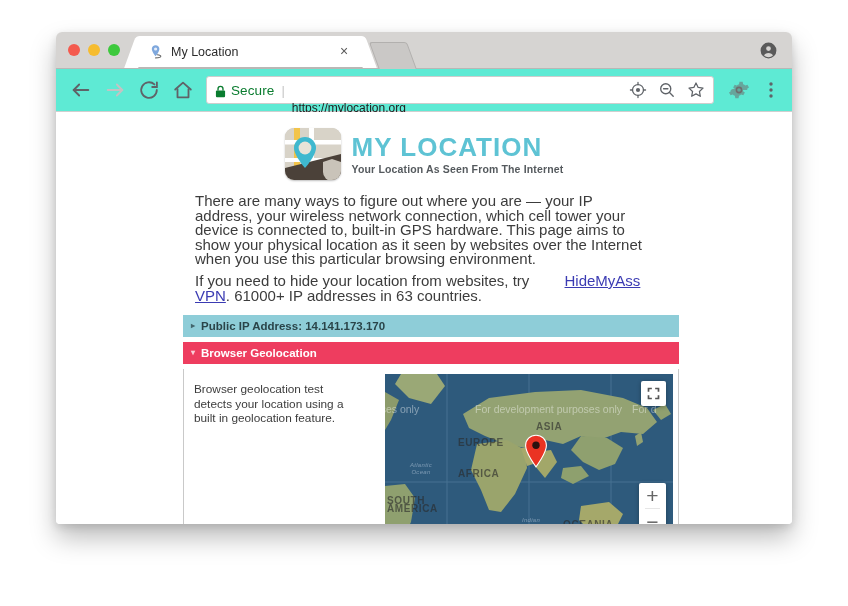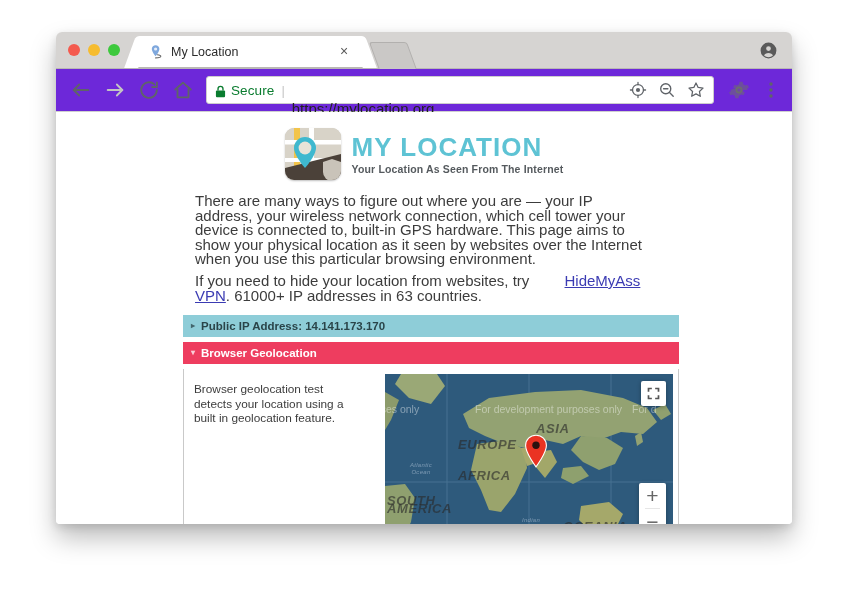--- a/index.html
+++ b/index.html
@@ -55,36 +55,36 @@
     position:absolute;left:318px;top:10px;width:36px;height:26px;
     background:#cac8c6;border:1px solid #b2b0ae;border-radius:3px 3px 0 0;
     transform:skewX(20deg);
   }
   .profile{
     position:absolute;right:14px;top:9px;width:19px;height:19px;color:#5a5a5a;
   }
 
   
   .toolbar{
-    position:relative;height:42px;background:#6d28d9;border-bottom:1px solid #cfcfcf;
+    position:relative;height:42px;background:#5eead4;border-bottom:1px solid #cfcfcf;
     display:flex;align-items:center;
   }
   .navbtn{width:22px;height:22px;margin-left:12px;color:#5f6368;flex:0 0 auto;}
   .navbtn.first{margin-left:14px;}
   .navbtn.dim{color:#c3c3c3;}
 
   .omnibox{
     position:relative;flex:1 1 auto;height:26px;margin:0 8px 0 12px;
     background:#fff;border:1px solid #cdcdcd;border-radius:3px;
     display:flex;align-items:center;padding:0 8px;
   }
   .lock{width:11px;height:13px;margin-right:5px;flex:0 0 auto;}
   .secure{color:#0a7c2f;font-size:13.5px;letter-spacing:.1px;}
   .urlsep{color:#c6c6c6;margin:0 7px;font-size:13px;}
-  .url{color:#222;font-size:15px;white-space:nowrap;overflow:hidden;margin-top:36px;}
+  .url{color:#222;font-size:12px;white-space:nowrap;overflow:hidden;margin-top:36px;}
   .omni-icons{margin-left:auto;display:flex;align-items:center;gap:11px;padding-left:8px;}
   .omni-icons span{width:18px;height:18px;color:#5f6368;display:block;}
   .tb-right{display:flex;align-items:center;gap:2px;padding-right:8px;}
   .tb-right .ic{width:22px;height:22px;color:#6e6e6e;margin-left:6px;}
   .kebab{width:18px;height:22px;margin:0 4px 0 10px;color:#5f6368;}
 
   
   .page{position:relative;height:413px;background:#fff;overflow:hidden;}
 
   .logo-row{
@@ -140,22 +140,22 @@
   }
   .map svg.mapbase{position:absolute;left:0;top:0;}
   .wm{
     position:absolute;color:rgba(255,255,255,.42);font-size:10.5px;
     white-space:nowrap;font-family:"Liberation Sans", sans-serif;
   }
   .wm1{left:-16px;top:29px;}
   .wm2{left:90px;top:29px;}
   .wm3{left:247px;top:29px;}
   .cont{
-    position:absolute;color:rgba(42,42,42,.62);font-size:13px;letter-spacing:.6px;
-    font-style:italic;font-weight:bold;
+    position:absolute;color:rgba(42,42,42,.62);font-size:10px;letter-spacing:.6px;
+    font-weight:bold;
   }
   .ocean{
     position:absolute;color:rgba(210,225,240,.45);font-size:6px;letter-spacing:.3px;
     font-style:italic;text-align:center;line-height:7px;
   }
   .marker{position:absolute;left:138px;top:60px;width:26px;height:34px;}
   .fs-btn{
     position:absolute;right:7px;top:7px;width:25px;height:25px;background:#fff;
     border-radius:2px;box-shadow:0 1px 4px rgba(0,0,0,.3);
   }

